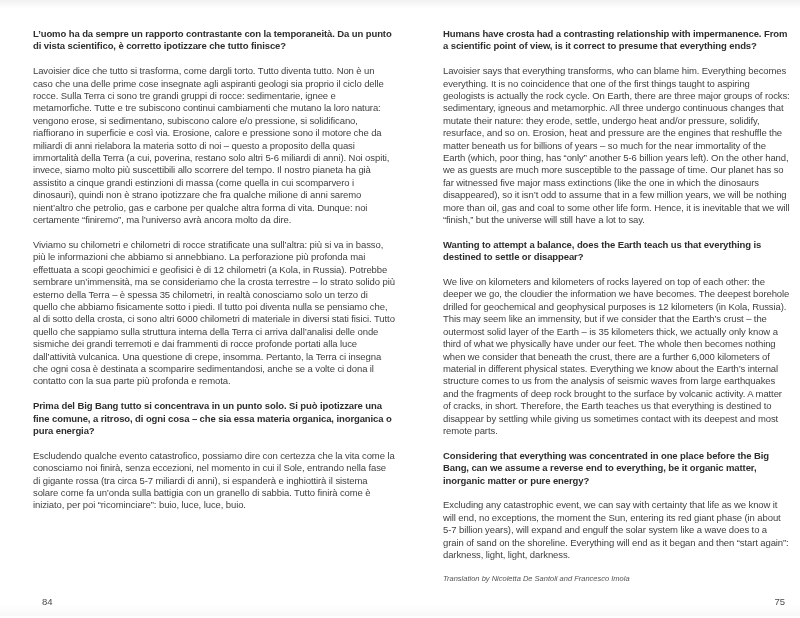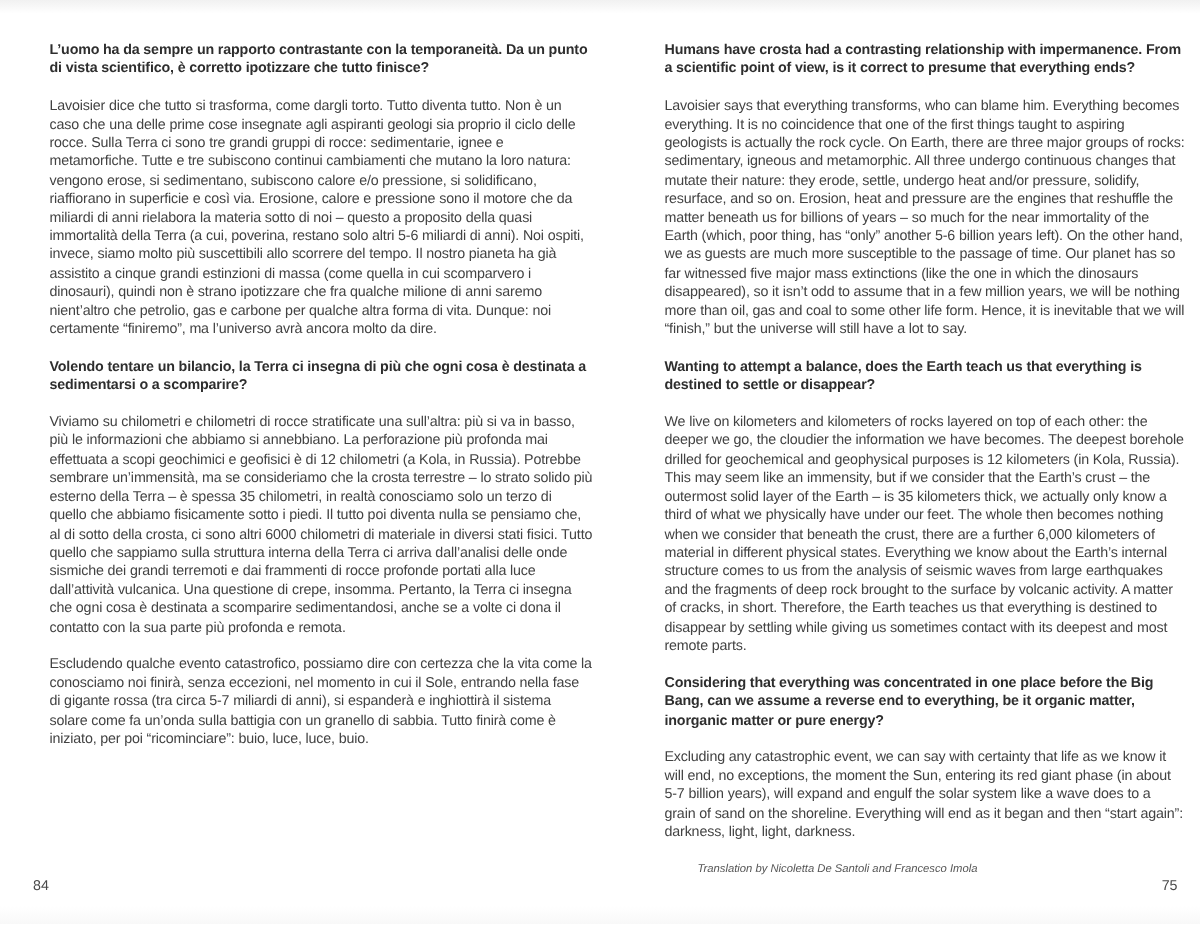--- a/index.html
+++ b/index.html
@@ -20,40 +20,39 @@
     margin:0 0 12.4px 0;
     font-size:9.5px;line-height:12.4px;letter-spacing:-0.1px;
     color:#424242;text-align:left;
   }
   .q{font-weight:bold;color:#2e2e2e}
   .it{}
   .credit{
     margin-top:7px;
     font-size:7.5px;font-style:italic;letter-spacing:0;
     color:#555555;
-    margin-left:22px;
   }
   .pagenum{
-    position:absolute;bottom:22px;
-    font-size:9.5px;color:#4a4a4a;
+    position:absolute;bottom:11px;
+    font-size:9.5px;color:#4a4a4a;margin-left:20px;
   }
   .num-left{left:22px}
   .num-right{right:15px}
 </style>
 </head>
 <body>
 
 <div class="spread">
 
   <section class="page left">
     <div class="text-block">
       <p class="q">L’uomo ha da sempre un rapporto contrastante con la temporaneità. Da un punto di vista scientifico, è corretto ipotizzare che tutto finisce?</p>
       <p class="a"><span>Lavoisier dice che tutto si trasforma, come dargli torto. </span><span class="it">Tutto diventa tutto.</span><span> Non è un caso che una delle prime cose insegnate agli aspiranti geologi sia proprio il ciclo delle rocce. Sulla Terra ci sono tre grandi gruppi di rocce: sedimentarie, ignee e metamorfiche. Tutte e tre subiscono continui cambiamenti che mutano la loro natura: vengono erose, si sedimentano, subiscono calore e/o pressione, si solidificano, riaffiorano in superficie e così via. Erosione, calore e pressione sono il motore che da miliardi di anni rielabora la materia sotto di noi – questo a proposito della quasi immortalità della Terra (a cui, poverina, restano solo altri 5-6 miliardi di anni). Noi ospiti, invece, siamo molto più suscettibili allo scorrere del tempo. Il nostro pianeta ha già assistito a cinque grandi estinzioni di massa (come quella in cui scomparvero i dinosauri), quindi non è strano ipotizzare che fra qualche milione di anni saremo nient’altro che petrolio, gas e carbone per qualche altra forma di vita. Dunque: noi certamente “finiremo”, ma l’universo avrà ancora molto da dire.</span></p>
-      <p class="q">Volendo tentare un bilancio, la Terra ci insegna di più che ogni cosa è destinata a sedimentarsi o a scomparire?</p>
       <p class="a">Viviamo su chilometri e chilometri di rocce stratificate una sull’altra: più si va in basso, più le informazioni che abbiamo si annebbiano. La perforazione più profonda mai effettuata a scopi geochimici e geofisici è di 12 chilometri (a Kola, in Russia). Potrebbe sembrare un’immensità, ma se consideriamo che la crosta terrestre – lo strato solido più esterno della Terra – è spessa 35 chilometri, in realtà conosciamo solo un terzo di quello che abbiamo fisicamente sotto i piedi. Il tutto poi diventa nulla se pensiamo che, al di sotto della crosta, ci sono altri 6000 chilometri di materiale in diversi stati fisici. Tutto quello che sappiamo sulla struttura interna della Terra ci arriva dall’analisi delle onde sismiche dei grandi terremoti e dai frammenti di rocce profonde portati alla luce dall’attività vulcanica. Una questione di crepe, insomma. Pertanto, la Terra ci insegna che ogni cosa è destinata a scomparire sedimentandosi, anche se a volte ci dona il contatto con la sua parte più profonda e remota.</p>
+      <p class="q">Prima del Big Bang tutto si concentrava in un punto solo. Si può ipotizzare una fine comune, a ritroso, di ogni cosa – che sia essa materia organica, inorganica o pura energia?</p>
       <p class="a">Escludendo qualche evento catastrofico, possiamo dire con certezza che la vita come la conosciamo noi finirà, senza eccezioni, nel momento in cui il Sole, entrando nella fase di gigante rossa (tra circa 5-7 miliardi di anni), si espanderà e inghiottirà il sistema solare come fa un’onda sulla battigia con un granello di sabbia. Tutto finirà come è iniziato, per poi “ricominciare”: buio, luce, luce, buio.</p>
     </div>
     <div class="pagenum num-left">84</div>
   </section>
 
   <section class="page right">
     <div class="text-block">
       <p class="q">Humans have crosta had a contrasting relationship with impermanence. From a scientific point of view, is it correct to presume that everything ends?</p>
       <p class="a">Lavoisier says that everything transforms, who can blame him. Everything becomes everything. It is no coincidence that one of the first things taught to aspiring geologists is actually the rock cycle. On Earth, there are three major groups of rocks: sedimentary, igneous and metamorphic. All three undergo continuous changes that mutate their nature: they erode, settle, undergo heat and/or pressure, solidify, resurface, and so on. Erosion, heat and pressure are the engines that reshuffle the matter beneath us for billions of years – so much for the near immortality of the Earth (which, poor thing, has “only” another 5-6 billion years left). On the other hand, we as guests are much more susceptible to the passage of time. Our planet has so far witnessed five major mass extinctions (like the one in which the dinosaurs disappeared), so it isn’t odd to assume that in a few million years, we will be nothing more than oil, gas and coal to some other life form. Hence, it is inevitable that we will “finish,” but the universe will still have a lot to say.</p>
       <p class="q">Wanting to attempt a balance, does the Earth teach us that everything is destined to settle or disappear?</p>

